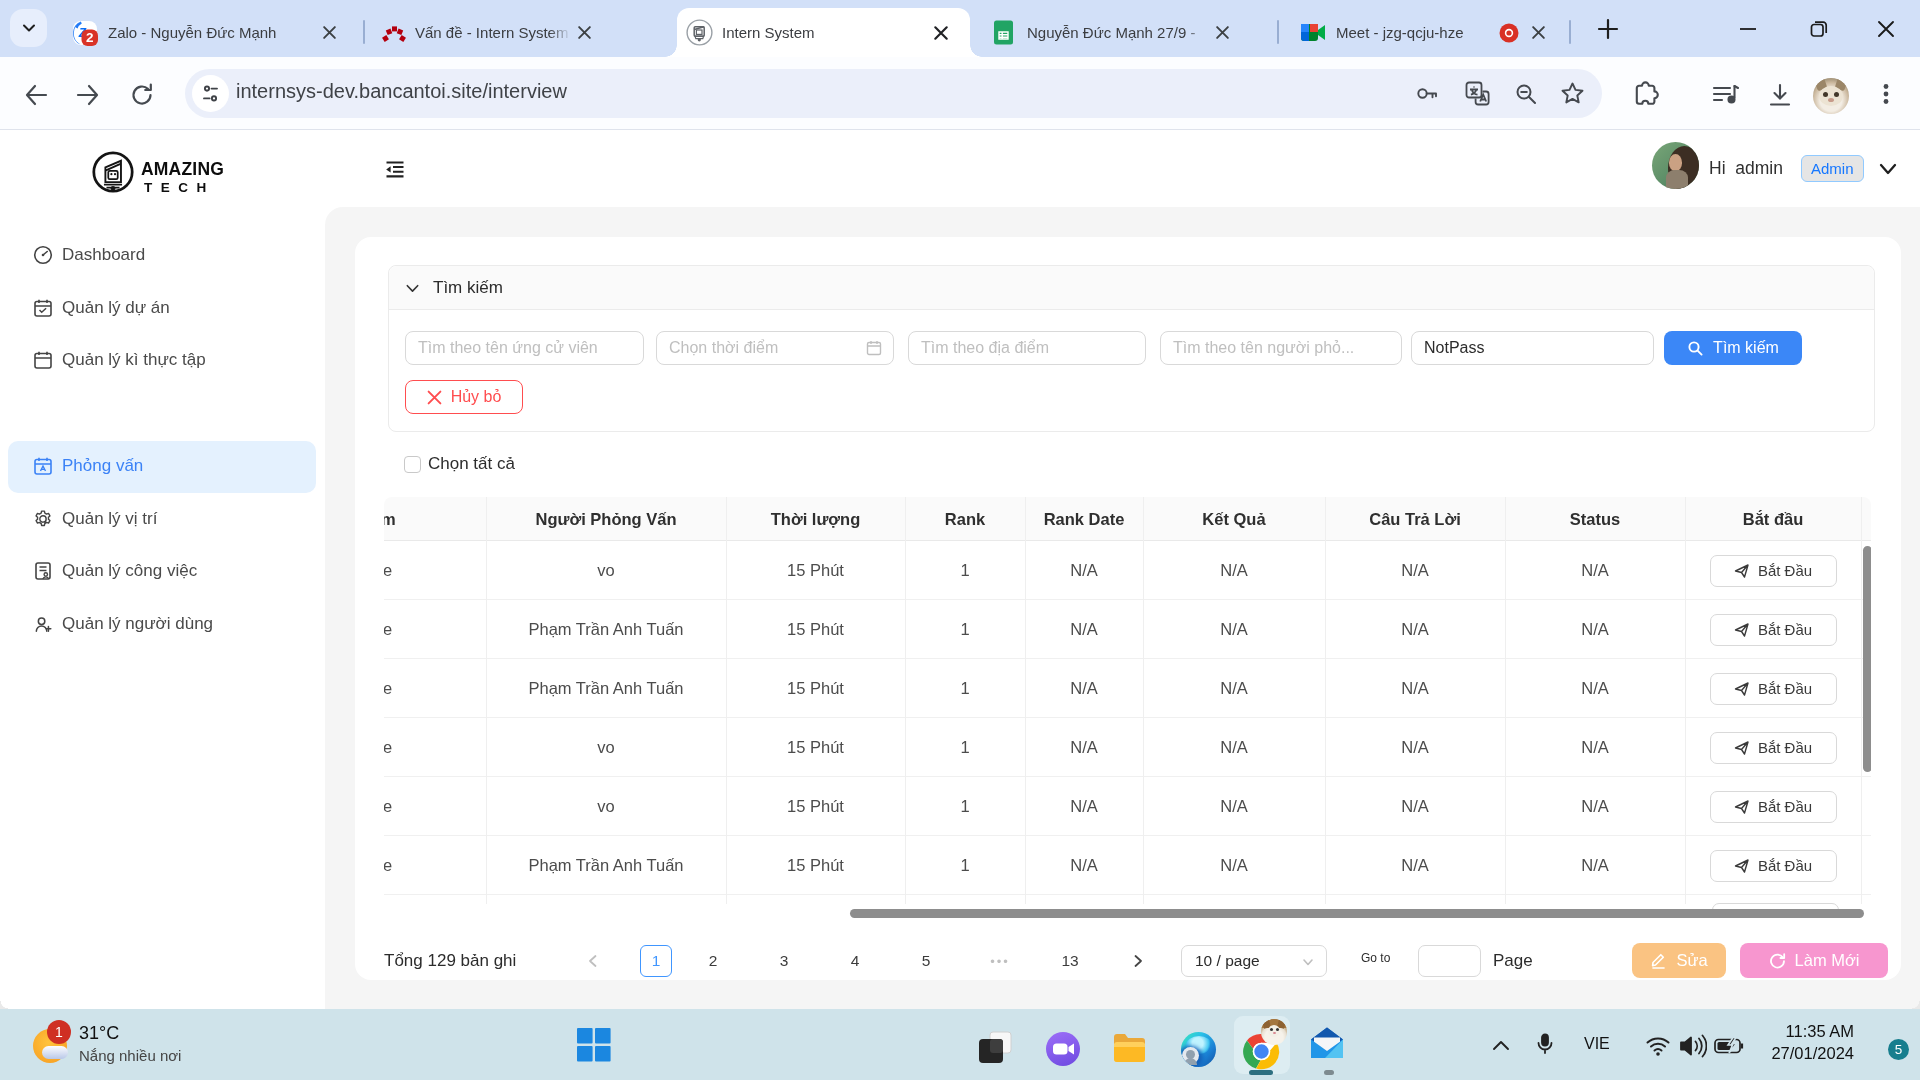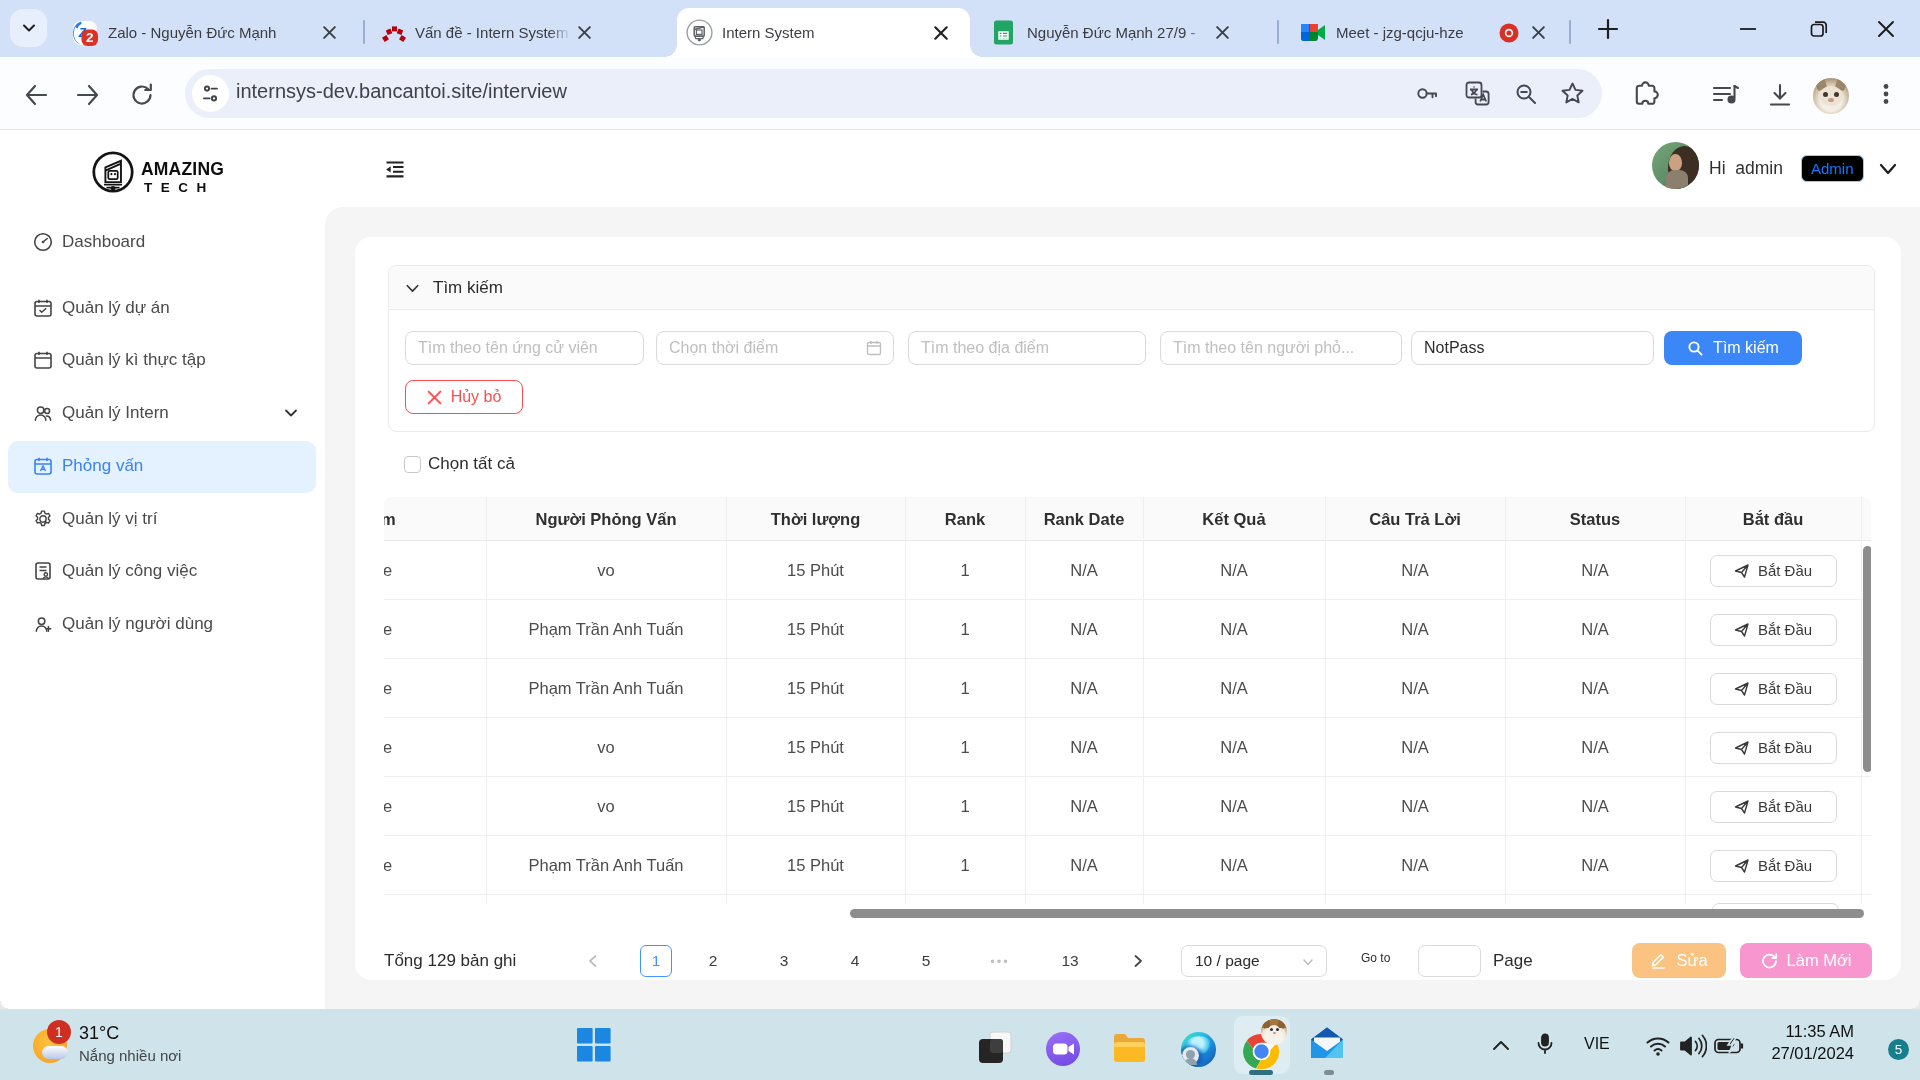--- a/index.html
+++ b/index.html
@@ -247,21 +247,21 @@
     <path d="M18.5 22.5 L40 13.5 L40 43 L18.5 43 Z M18.5 22.5 L18.5 43 M40 17.5 L18.5 27" fill="none" stroke="#141414" stroke-width="2.6"></path>
     <rect x="22.5" y="27.5" width="13" height="11.5" rx="2" fill="#fff" stroke="#141414" stroke-width="2.4"></rect>
     <circle cx="26.8" cy="32" r="1.5" fill="#141414"></circle>
       <circle cx="31.8" cy="32" r="1.5" fill="#141414"></circle>
     <path d="M16.5 46.5 H41.5 M20 50.5 H38" stroke="#141414" stroke-width="2.6"></path>
     <circle cx="29" cy="51.5" r="3.2" fill="#141414"></circle>
   </svg>
   <div style="position:absolute;left:141px;top:29px;font-size:17.5px;font-weight:bold;color:#0d0d0d;letter-spacing:0.2px">AMAZING</div>
   <div style="position:absolute;left:144px;top:50px;font-size:13.5px;font-weight:bold;color:#0d0d0d;letter-spacing:8.5px">TECH</div>
   <div id="activeitem"></div>
-  <div class="mitem" style="top:86px">
+  <div class="mitem" style="top:99px">
     <span class="mico">
         <svg width="20" height="20" viewBox="0 0 20 20">
           <circle cx="10" cy="10" r="8.3" fill="none" stroke="#444" stroke-width="1.6"></circle>
           <path d="M10 10 L14.2 6.5" stroke="#444" stroke-width="1.6" stroke-linecap="round"></path>
           <circle cx="10" cy="10" r="1.3" fill="#444"></circle>
           <path d="M4.5 13.5 a6.5 6.5 0 0 1 11 0" fill="none" stroke="#444" stroke-width="1.4" opacity="0"></path>
         </svg>
       </span>
     <span class="mlabel">Dashboard</span>
   </div>
@@ -280,36 +280,20 @@
   <div class="mitem" style="top:204px">
     <span class="mico">
         <svg width="20" height="20" viewBox="0 0 20 20">
           <g fill="none" stroke="#444" stroke-width="1.6">
             <rect x="2" y="3.5" width="16" height="14.5" rx="2"></rect>
             <path d="M2 8 H18 M6 1.8 V5 M14 1.8 V5"></path>
           </g>
         </svg>
       </span>
     <span class="mlabel">Quản lý kì thực tập</span>
-  </div>
-  <div class="mitem" style="top:257px">
-    <span class="mico">
-        <svg width="21" height="21" viewBox="0 0 21 21">
-          <g fill="none" stroke="#444" stroke-width="1.6" stroke-linecap="round">
-            <circle cx="8" cy="7" r="3.4"></circle>
-            <path d="M2.5 17.5 a5.5 5.5 0 0 1 11 0"></path>
-            <circle cx="14.8" cy="7.8" r="2.6"></circle>
-            <path d="M14 13.2 a4.6 4.6 0 0 1 4.5 4.3"></path>
-          </g>
-        </svg>
-      </span>
-    <span class="mlabel">Quản lý Intern</span>
-    <svg width="16" height="16" viewBox="0 0 16 16" style="position:absolute;left:283px">
-        <path d="M3 5.5 L8 10.5 L13 5.5" stroke="#333" stroke-width="1.8" fill="none" stroke-linecap="round" stroke-linejoin="round"></path>
-      </svg>
   </div>
   <div class="mitem" style="top:310px;color:#3b82f6">
     <span class="mico">
         <svg width="20" height="20" viewBox="0 0 20 20">
           <g fill="none" stroke="#3b82f6" stroke-width="1.6">
             <rect x="2" y="3.5" width="16" height="14.5" rx="2"></rect>
             <path d="M2 8 H18 M6 1.8 V5 M14 1.8 V5"></path>
             <path d="M7.5 15 l2.5 -5 2.5 5 m-4.2 -1.6 h3.4" stroke-width="1.4"></path>
           </g>
         </svg>
@@ -356,21 +340,21 @@
         <path d="M1.5 1.5 H18.5 M8 6 H18.5 M8 10.7 H18.5 M1.5 15.4 H18.5"></path>
       </g>
       <path d="M5.6 5.2 L1.2 8.4 L5.6 11.6 Z" fill="#222"></path>
     </svg>
   <div style="position:absolute;left:1327px;top:12px;width:47px;height:47px;border-radius:50%;overflow:hidden;background:linear-gradient(135deg,#79a678 0%,#5d8e68 55%,#3f5d4a)">
     <div style="position:absolute;left:16px;top:4px;width:34px;height:46px;border-radius:48% 52% 45% 50%;background:#3c2e23"></div>
     <div style="position:absolute;left:17px;top:12px;width:13px;height:17px;border-radius:50% 50% 45% 45%;background:#caa183"></div>
     <div style="position:absolute;left:14px;top:28px;width:22px;height:19px;background:#8d7f6d;border-radius:40% 40% 0 0"></div>
   </div>
   <span style="position:absolute;left:1384px;top:28px;font-size:17.5px;color:#2f2f2f">Hi&nbsp; admin</span>
-  <div style="position:absolute;left:1476px;top:25px;height:27px;padding:0 9px;background:#000000;border:1px solid #91caff;border-radius:6px;color:#1677ff;font-size:15px;display:flex;align-items:center">Admin</div>
+  <div style="position:absolute;left:1476px;top:25px;height:27px;padding:0 9px;background:#e5e5e5;border:1px solid #91caff;border-radius:6px;color:#1677ff;font-size:15px;display:flex;align-items:center">Admin</div>
   <svg width="22" height="22" viewBox="0 0 22 22" style="position:absolute;left:1552px;top:28px">
       <path d="M4 7 L11 15 L18 7" stroke="#1f1f1f" stroke-width="2.3" fill="none" stroke-linecap="round" stroke-linejoin="round"></path>
     </svg>
 </div>
 <div style="position:absolute;left:325px;top:200px;width:30px;height:30px;background:#fff"></div>
 <div id="content"></div>
 <div id="card">
 
   <div id="spanel">
     <div id="sphead">
@@ -555,21 +539,21 @@
   <span style="position:absolute;left:1138px;top:714px;font-size:17px;color:#2c2c2c">Page</span>
   <div class="pgbtn" style="left:1277px;width:94px;background:#fac382">
     <svg width="17" height="17" viewBox="0 0 17 17">
         <g stroke="#fff" stroke-width="1.6" fill="none" stroke-linecap="round">
           <path d="M3 10.5 L10.8 2.7 L13.3 5.2 L5.5 13 L2.6 13.6 Z" stroke-linejoin="round"></path>
           <path d="M3 16 H14"></path>
         </g>
       </svg>
     <span>Sửa</span>
   </div>
-  <div class="pgbtn" style="left:1385px;width:132px;background:#f796cf">
+  <div class="pgbtn" style="left:1385px;width:148px;background:#f796cf">
     <svg width="17" height="17" viewBox="0 0 17 17">
         <g stroke="#fff" stroke-width="1.8" fill="none" stroke-linecap="round">
           <path d="M13.8 5.3 a6.5 6.5 0 1 0 1.2 3.8"></path>
           <path d="M15.2 2.2 V6 H11.4" stroke-linejoin="round"></path>
         </g>
       </svg>
     <span>Làm Mới</span>
   </div>
 </div>
 

